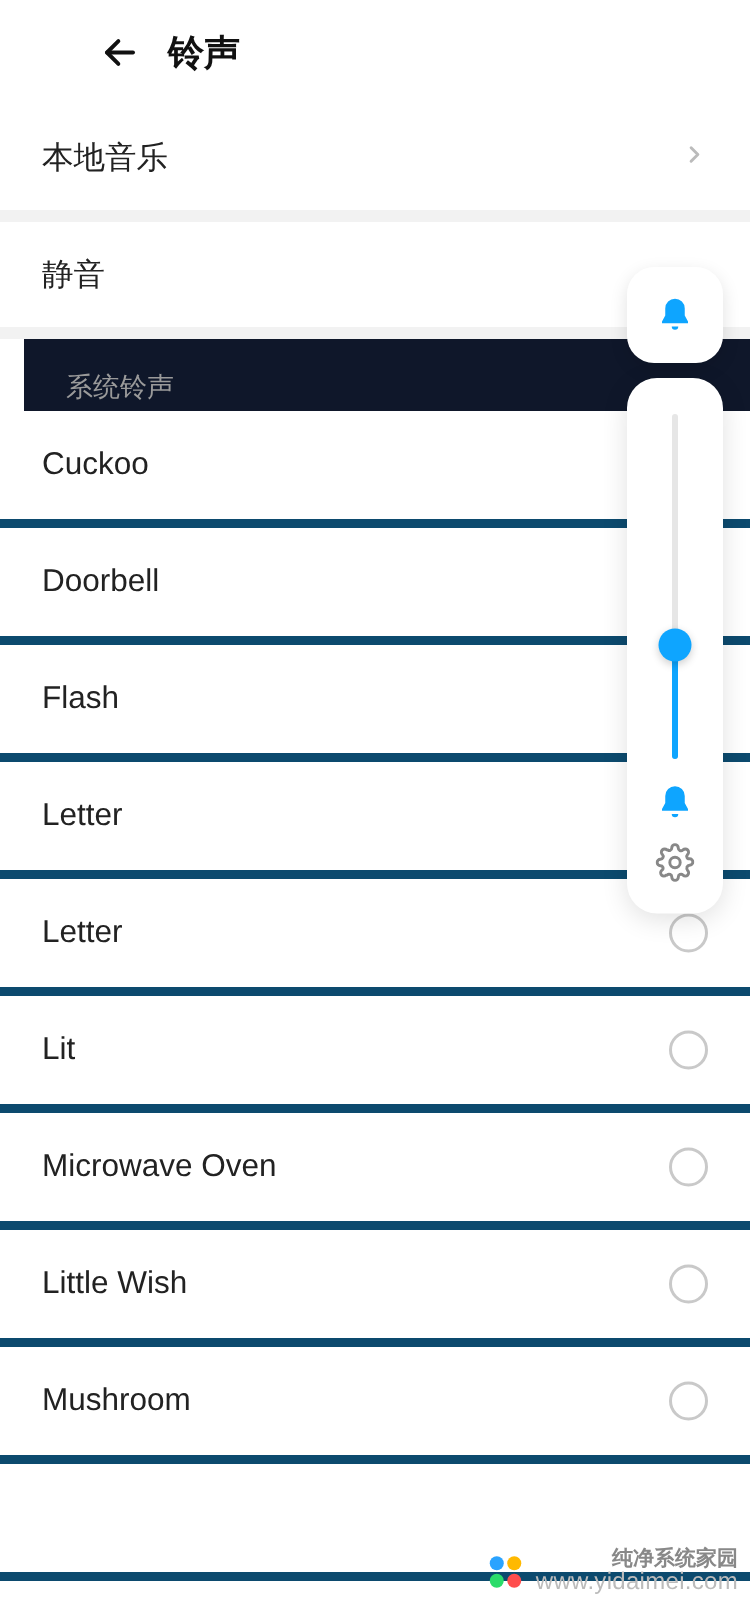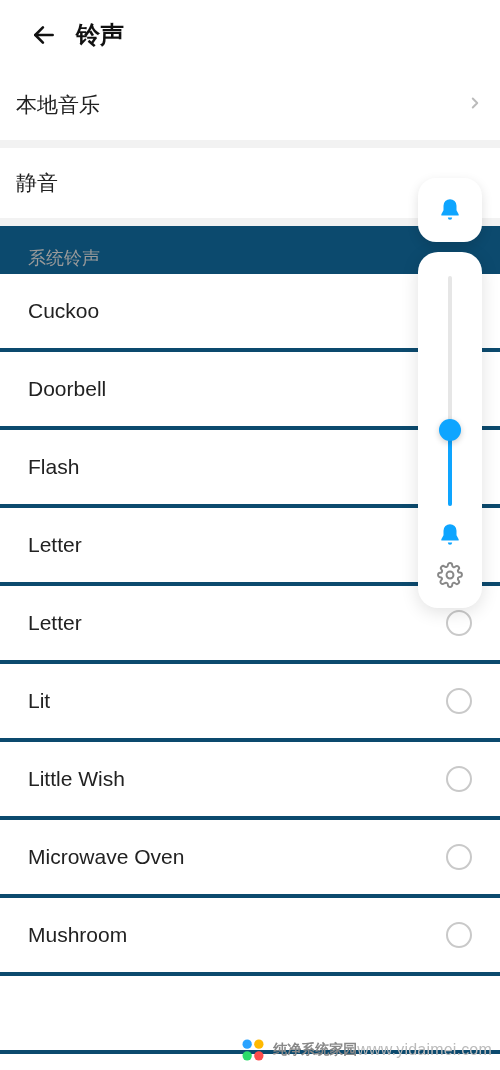--- a/index.html
+++ b/index.html
@@ -1,44 +1,44 @@
 <!DOCTYPE html>
 <html><head>
 <meta charset="utf-8">
 <style>
   * { box-sizing: border-box; margin: 0; padding: 0; }
   html, body { width: 500px; height: 1070px; font-family: -apple-system, "Helvetica Neue", Arial, sans-serif; background:#fff; overflow:hidden; position:relative;}
-  .header { display:flex; align-items:center; height:70px; padding:0 26px; }
+  .header { display:flex; align-items:center; height:70px; padding:0 26px;margin-left:36px; }
   .back-arrow { width:36px; height:36px; display:flex; align-items:center; justify-content:center; }
   .header-title { font-size:24px; font-weight:600; margin-left:14px; color:#111;}
   .section-divider { height:8px; background:#f2f2f2; width:100%; }
-  .row { display:flex; align-items:center; justify-content:space-between; padding:0 16px; background:#fff; }
+  .row { display:flex; align-items:center; justify-content:space-between; padding:0 28px; background:#fff; }
   .row.local { height:70px; }
   .row.silent { height:70px;align-items:center; }
   .local-label { font-size:21px; color:#222; }
   .chevron { color:#bbb; }
-  .section-label { font-size:18px; color:#9a9a9a; padding:20px 28px 4px 28px; background:#0c4a6e;}
+  .section-label { font-size:18px; color:#9a9a9a; padding:20px 28px 4px 28px; background:#0f172a;margin-left:16px;}
   .list { background:#fff; }
-  .list-item { display:flex; align-items:center; justify-content:space-between; height:78px; padding:0 28px; border-bottom:4px solid #0c4a6e; }
+  .list-item { display:flex; align-items:center; justify-content:space-between; height:78px; padding:0 28px; border-bottom:6px solid #0c4a6e; }
   .list-item:first-child { border-top:none;}
   .list-item .name { font-size:21px; color:#222; }
   .radio { width:26px; height:26px; border:2px solid #c9c9c9; border-radius:50%; flex:0 0 26px;}
   .vol-top { width:64px; height:64px; display:flex; align-items:center; justify-content:center; border-radius:18px; box-shadow:0 4px 12px rgba(0,0,0,0.12); background:#fff; margin-bottom:10px;}
   .vol-body { width:64px; background:#fff; border-radius:20px; box-shadow:0 4px 18px rgba(0,0,0,0.12); display:flex; flex-direction:column; align-items:center; padding:18px 0 10px 0;}
   .track { position:relative; width:4px; height:230px; background:#e6e6e6; border-radius:2px; margin:6px 0 16px 0;}
   .track-fill { position:absolute; bottom:0; left:0; width:4px; background:#0ea5ff; border-radius:2px;}
   .thumb { position:absolute; left:50%; transform:translate(-50%,50%); width:22px; height:22px; background:#0ea5ff; border-radius:50%; box-shadow:0 2px 6px rgba(0,0,0,.2);}
   .bell { width:26px; height:26px; }
   .gear { width:26px; height:26px; margin-top:14px; margin-bottom:6px;}
   .vol-wrap { position:absolute; top:178px; right:18px; display:flex; flex-direction:column; align-items:center; }
   
   .watermark { position:absolute; bottom:6px; right:8px; display:flex; align-items:center; gap:6px; font-size:12px; color:#bbb; }
   .watermark .brand { font-size:14px; color:#888; font-weight:600;}
   .watermark .url { font-size:16px; color:#bbb; letter-spacing:.2px;}
-  .wm-text { display:flex; flex-direction:row; line-height:1.1; align-items:center;}
+  .wm-text { display:flex; flex-direction:column; line-height:1.1; align-items:flex-end;}
   .wm-logo { width:28px; height:28px; }
 </style>
 </head>
 <body>
 
 <div class="header">
   <div class="back-arrow">
     <svg width="26" height="26" viewBox="0 0 24 24" fill="none" stroke="#111" stroke-width="2.4" stroke-linecap="round" stroke-linejoin="round">
         <line x1="20" y1="12" x2="4" y2="12"></line>
         <polyline points="11 5 4 12 11 19"></polyline>
@@ -81,25 +81,25 @@
     </div>
     <div class="list-item">
       <span class="name">Letter</span>
       <span class="radio"></span>
     </div>
     <div class="list-item">
       <span class="name">Lit</span>
       <span class="radio"></span>
     </div>
     <div class="list-item">
-      <span class="name">Little Wish</span>
+      <span class="name">Microwave Oven</span>
       <span class="radio"></span>
     </div>
     <div class="list-item">
-      <span class="name">Microwave Oven</span>
+      <span class="name">Little Wish</span>
       <span class="radio"></span>
     </div>
     <div class="list-item">
       <span class="name">Mushroom</span>
       <span class="radio"></span>
     </div>
     <div class="list-item"></div>
   </div>
 
 <div class="vol-wrap">

